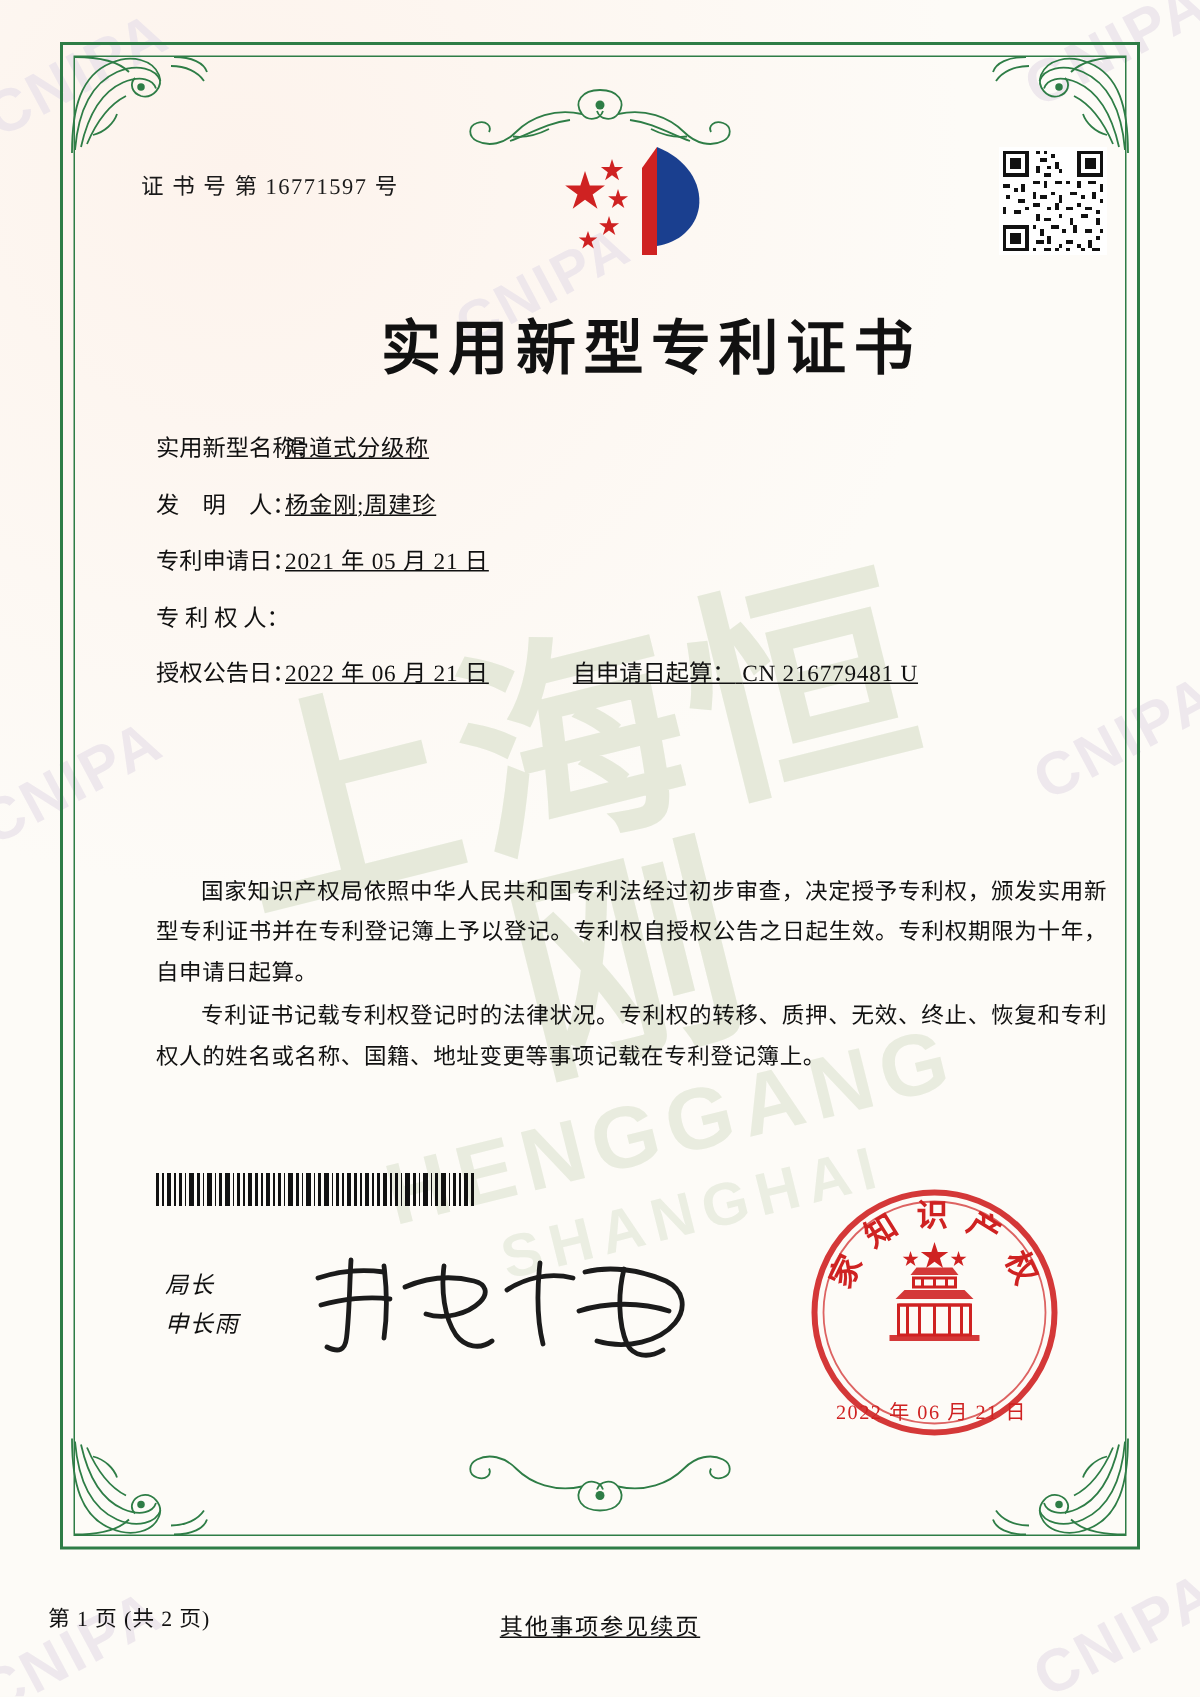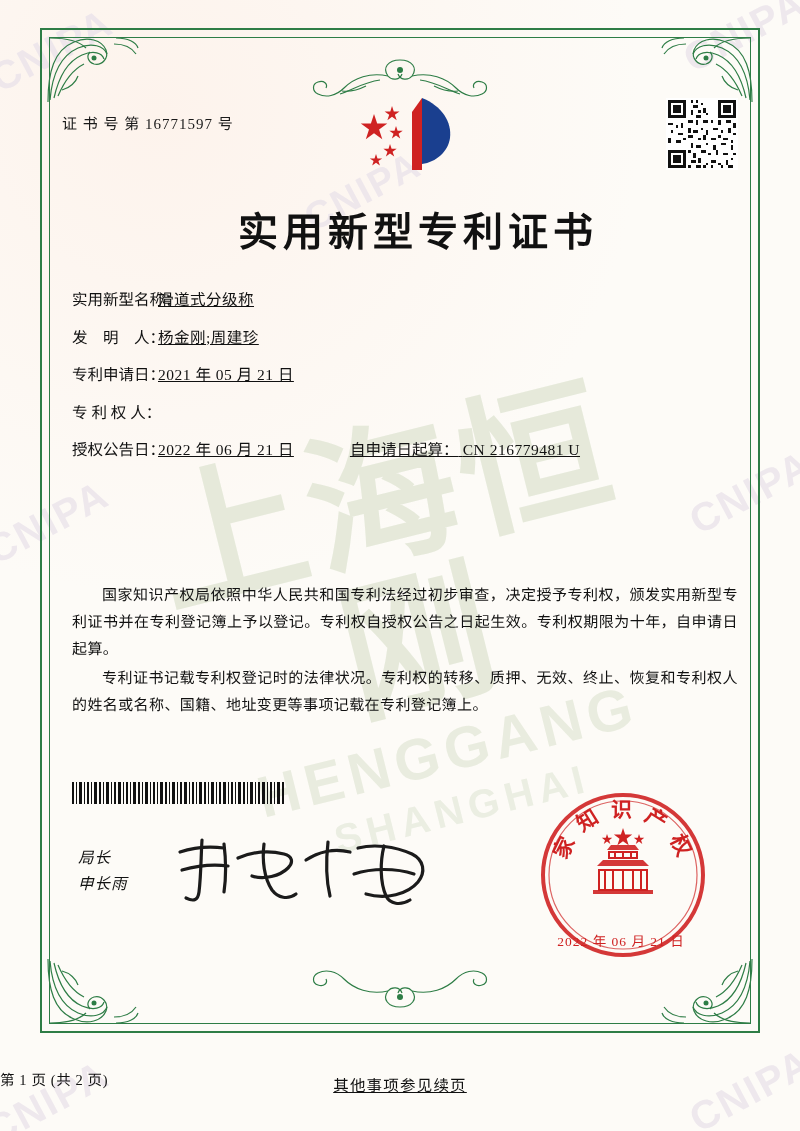--- a/index.html
+++ b/index.html
@@ -85,21 +85,21 @@
   .top-orn{
     position:absolute;left:50%;top:26px;transform:translateX(-50%);
     width:260px;height:46px;color:#2e7d46;
   }
   .bot-orn{
     position:absolute;left:50%;bottom:20px;transform:translateX(-50%) scaleY(-1);
     width:260px;height:40px;color:#2e7d46;
   }
 
   
-  .content{position:absolute;inset:0;}
+  .content{position:absolute;inset:0;margin-left:32px;}
 
   .cert-no{
     position:absolute;left:62px;top:112px;
     font-size:15px;color:#1a1a1a;letter-spacing:1px;
     font-family:"Liberation Serif", serif;
   }
 
   .logo{
     position:absolute;left:50%;top:92px;transform:translateX(-50%);
     width:140px;height:86px;

